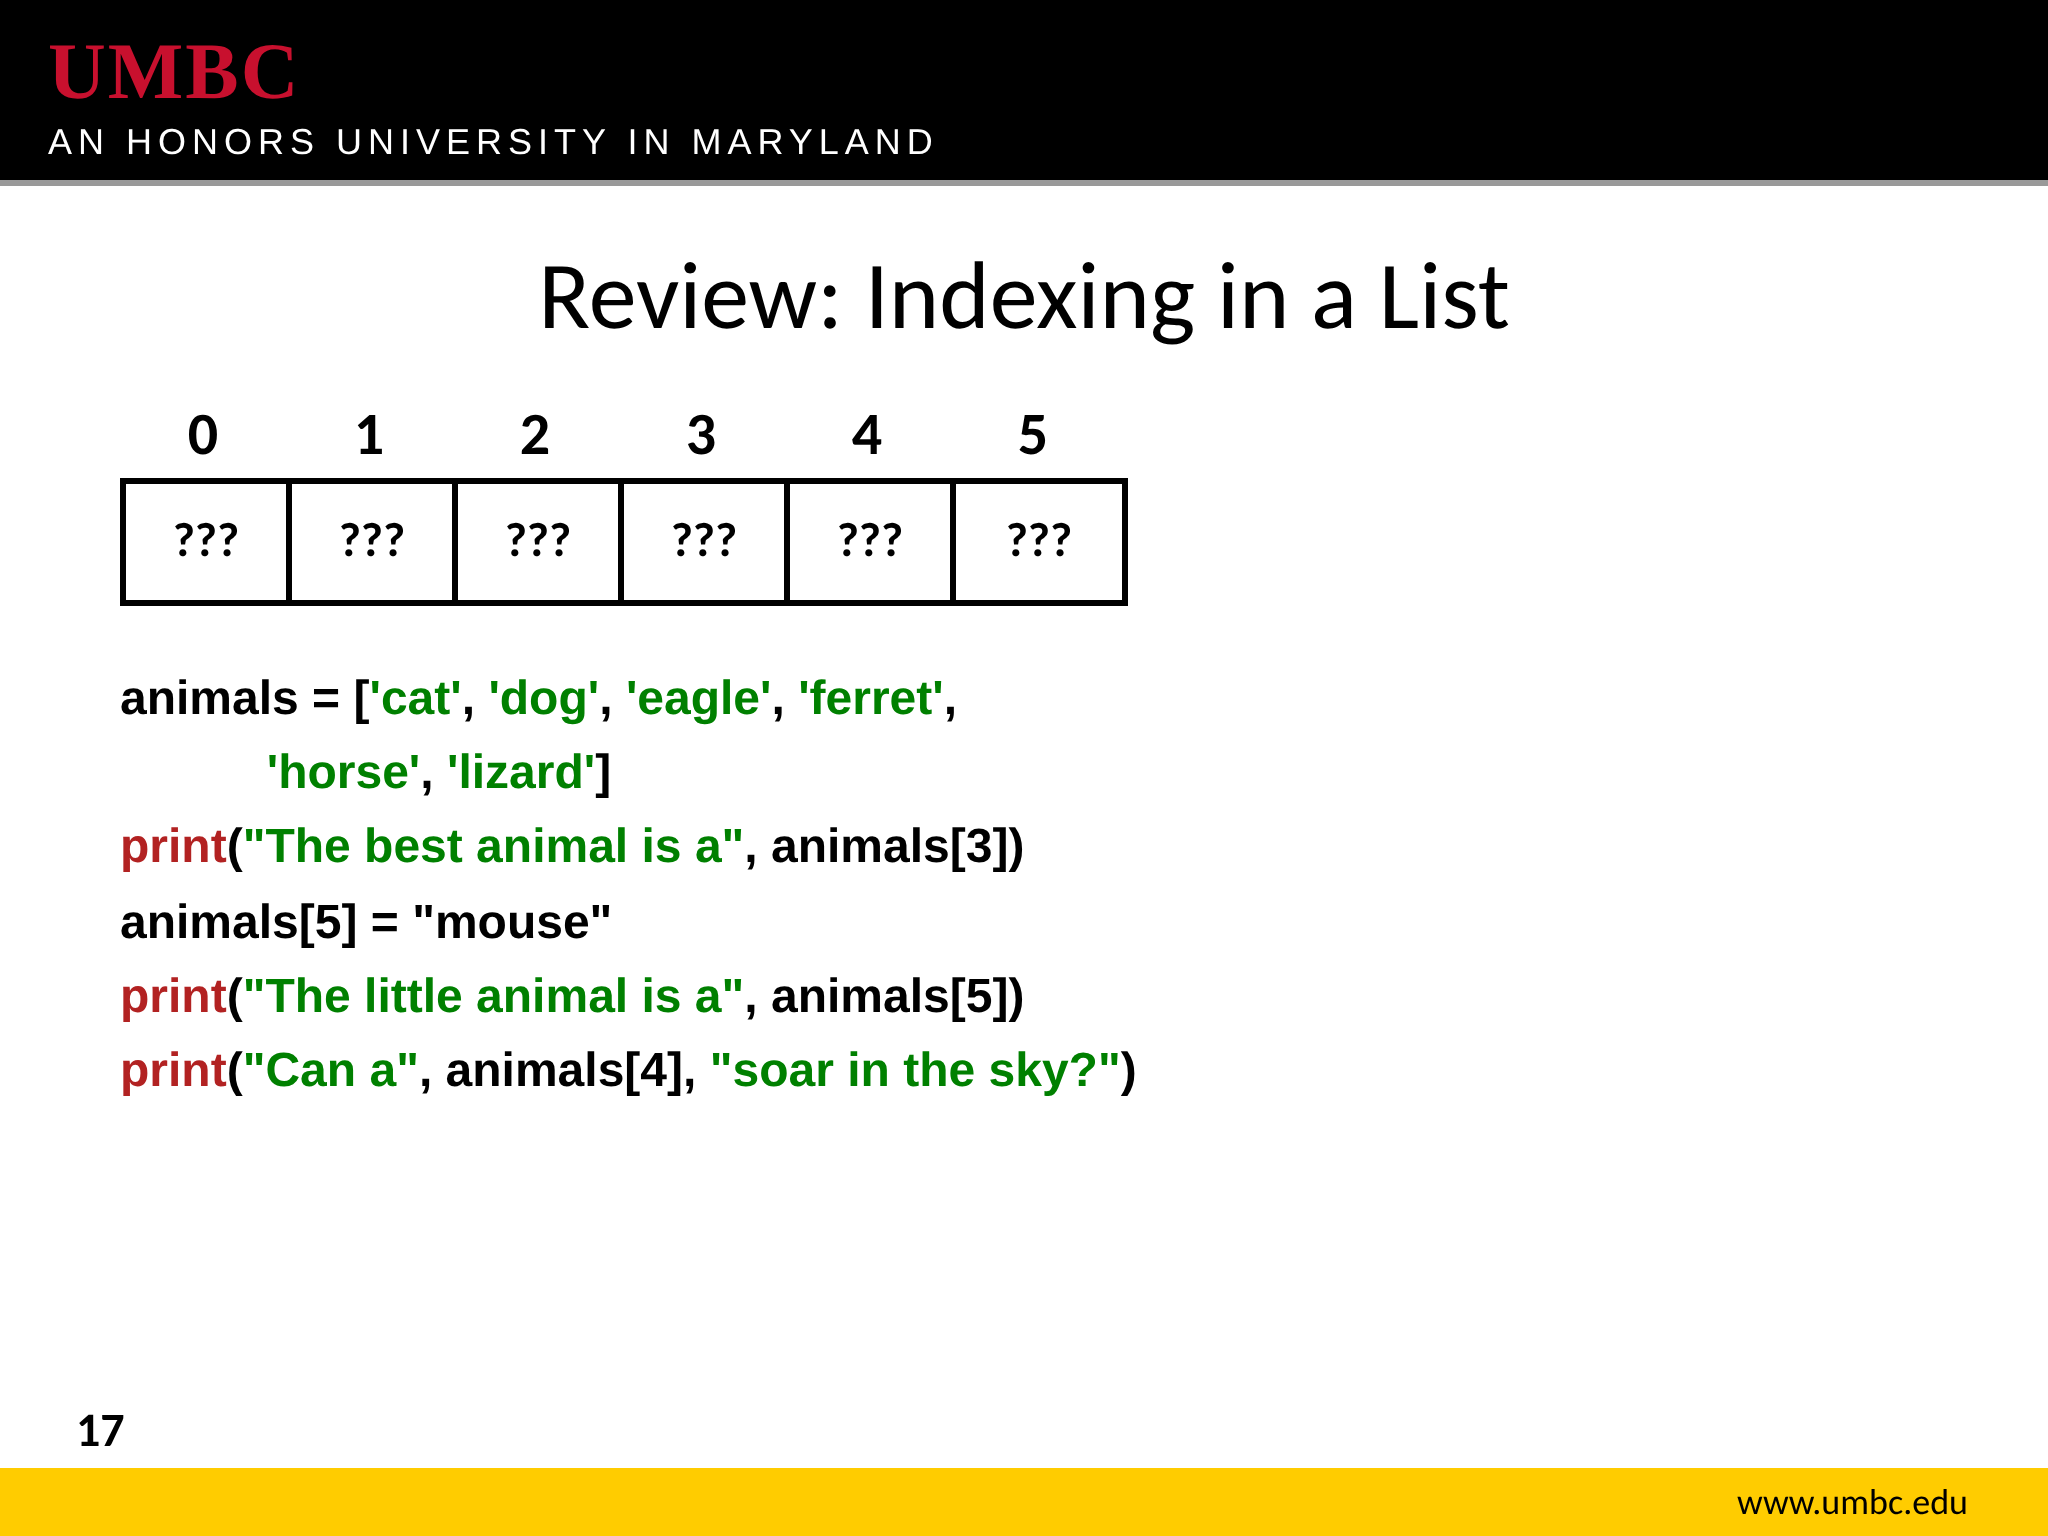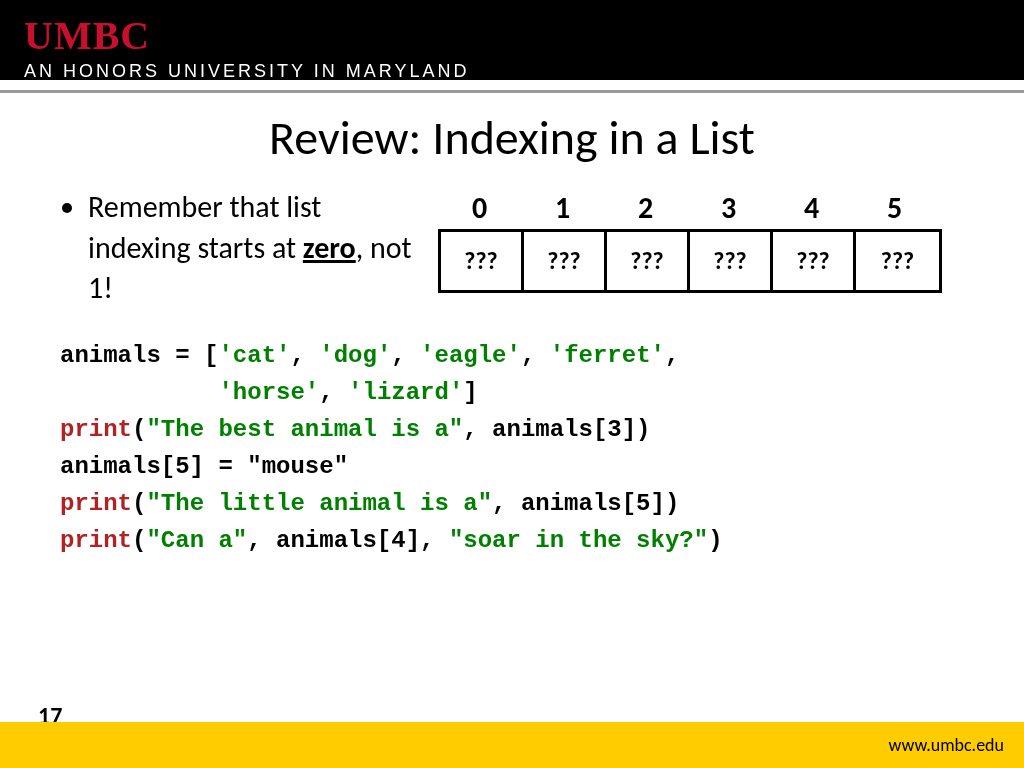--- a/index.html
+++ b/index.html
@@ -1,58 +1,53 @@
 <!DOCTYPE html>
 <html><head>
 <meta charset="utf-8">
 <style>
   * { margin: 0; padding: 0; box-sizing: border-box; }
   html, body { width: 1024px; height: 768px; font-family: Calibri, Arial, sans-serif; background: #fff; overflow: hidden; }
   .slide { width: 1024px; height: 768px; position: relative; background: #fff; }
-  .header { width: 100%; height: 80px; background: #000; padding: 12px 0 16px 24px; }
+  .header { width: 100%; height: 90px; background: #000; padding: 12px 0 16px 24px; }
   .logo { color: #c8102e; font-family: "Times New Roman", serif; font-weight: bold; font-size: 40px; letter-spacing: 1px; }
   .tagline { color: #fff; font-size: 18px; letter-spacing: 3px; margin-top: 2px; font-family: Arial, sans-serif; }
   .header-bar { position: absolute; top: 90px; left: 0; width: 100%; height: 3px; background: #999; }
   .title { text-align: center; font-size: 48px; margin-top: 28px; color: #000; font-weight: 400; }
   .content { padding: 20px 60px 0 60px; display: flex; gap: 18px; }
   .bullet-area { flex: 0 0 360px; font-size: 30px; color: #000; line-height: 1.35; }
   .bullet-area ul { list-style: disc; padding-left: 28px; }
   .emph { font-weight: bold; text-decoration: underline; }
   .table-area { flex: 1; margin-top: 2px; }
   .idx-row { display: flex; }
   .idx-cell { width: 83px; height: 40px; text-align: center; font-size: 30px; font-weight: bold; }
   .box-row { display: flex; border: 3px solid #000; width: fit-content; }
   .box-cell { width: 83px; height: 58px; border-right: 3px solid #000; text-align: center; font-size: 24px; font-weight: bold; line-height: 58px; }
   .box-cell:last-child { border-right: none; }
-  .code { font-family: Liberation Mono, monospace; font-size: 24px; font-weight: bold; padding: 0 60px; margin-top: 28px; line-height: 1.55; white-space: pre; color: #000; }
+  .code { font-family: Liberation Sans, sans-serif; font-size: 24px; font-weight: bold; padding: 0 60px; margin-top: 28px; line-height: 1.55; white-space: pre; color: #000; }
   .code .str { color: #008000; }
   .code .kw  { color: #b22222; }
   .footer { position: absolute; bottom: 0; left: 0; width: 100%; }
   .pagenum { position: absolute; bottom: 38px; left: 38px; font-size: 24px; font-weight: bold; }
-  .yellow-bar { width: 100%; height: 46px; background: #ffcc00; display: flex; justify-content: flex-end; align-items: center; padding-right: 20px; color: #000; font-size: 18px; }
+  .yellow-bar { width: 100%; height: 34px; background: #ffcc00; display: flex; justify-content: flex-end; align-items: center; padding-right: 40px; color: #000; font-size: 18px; }
 </style>
 </head>
 <body>
 
 <div class="slide">
 
   <div class="header">
     <div class="logo">UMBC</div>
     <div class="tagline">AN HONORS UNIVERSITY IN MARYLAND</div>
   </div>
   <div class="header-bar"></div>
 
   <h1 class="title">Review: Indexing in a List</h1>
 
   <div class="content">
-    <div class="bullet-area">
-      <ul>
-          <li><span>Remember that list indexing starts at </span><span class="emph">zero</span><span>, not 1!</span></li>
-        </ul>
-    </div>
     <div class="table-area">
       <div class="idx-row">
         <div class="idx-cell">0</div>
         <div class="idx-cell">1</div>
         <div class="idx-cell">2</div>
         <div class="idx-cell">3</div>
         <div class="idx-cell">4</div>
         <div class="idx-cell">5</div>
       </div>
       <div class="box-row">

